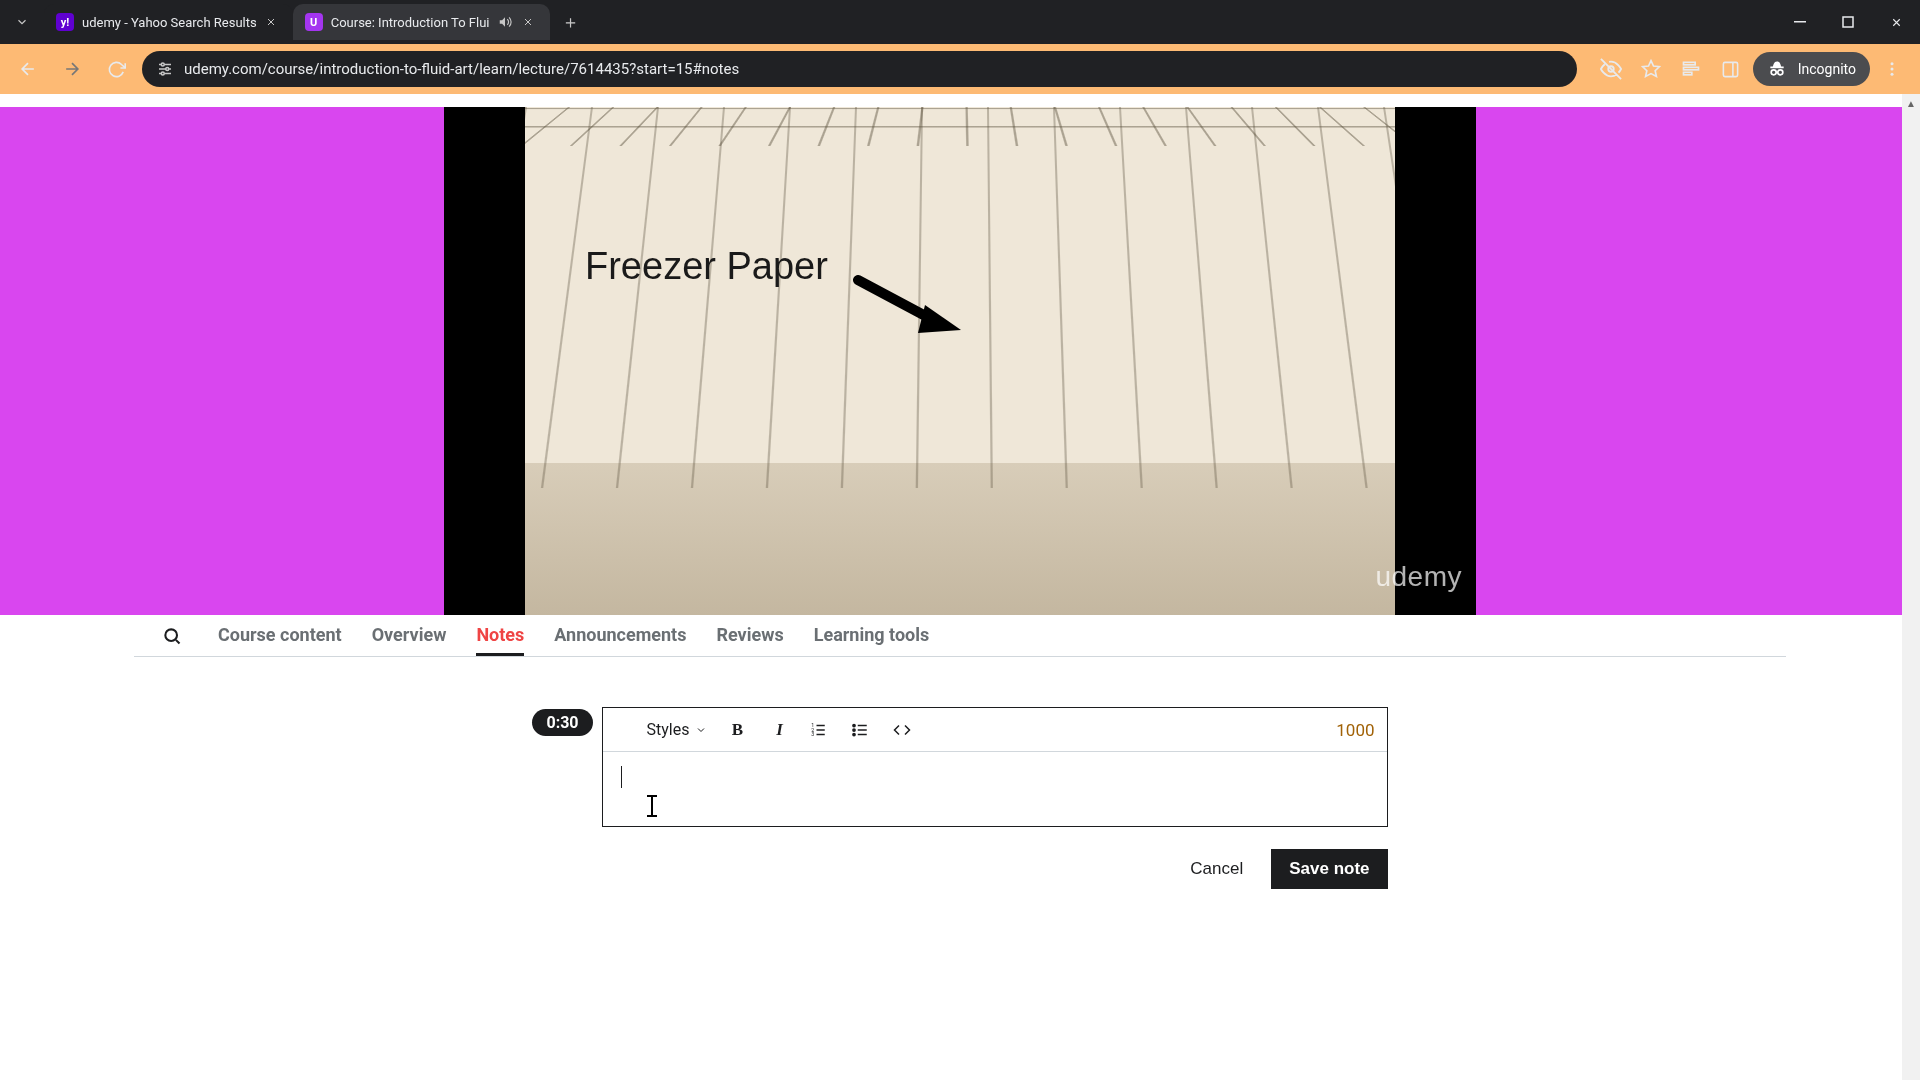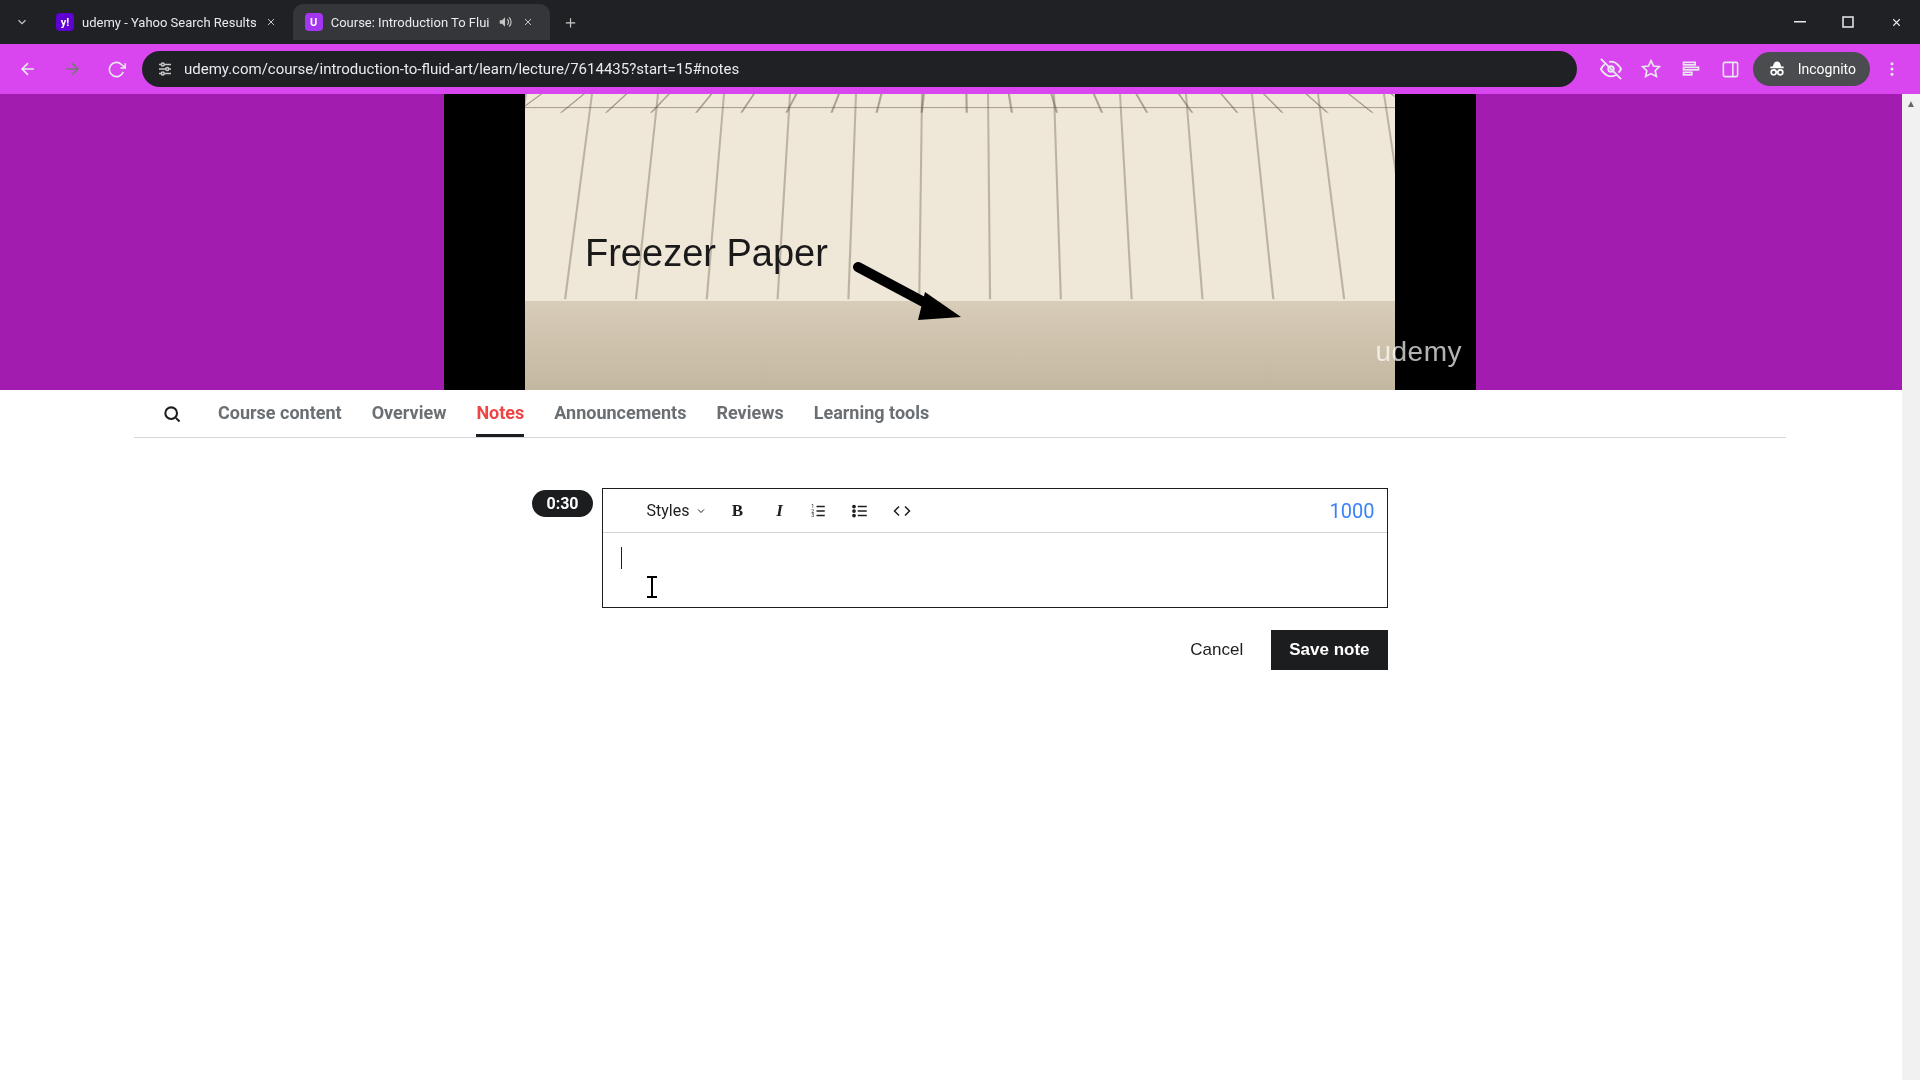--- a/index.html
+++ b/index.html
@@ -61,21 +61,21 @@
   }
   .window-controls .ctrl {
     width: 48px; height: 44px; display: flex; align-items: center; justify-content: center;
     color: #e8eaed;
   }
 
   
   .toolbar {
     display: flex; align-items: center; gap: 8px;
     height: 50px; padding: 0 10px;
-    background: #d946ef;
+    background: #fdba74;
   }
   .nav-btn {
     width: 36px; height: 36px; border-radius: 50%;
     display: flex; align-items: center; justify-content: center;
     color: #e8eaed;
   }
   .nav-btn.disabled { color: #777; }
   .omnibox {
     flex: 1;
     height: 36px;
@@ -106,23 +106,23 @@
     position: absolute; right: 0; top: 0; width: 18px; height: 100%;
     background: #f1f1f1;
   }
   .scrollbar-arrow {
     height: 18px; display: flex; align-items: center; justify-content: center;
     color: #666; font-size: 10px;
   }
 
   
   .video-region {
-    height: 296px;
-    background: #a21caf;
-    display: flex; justify-content: center;
+    height: 508px;
+    background: #d946ef;
+    display: flex; justify-content: center; margin-top: 13px;
   }
   .video-wrap {
     width: 1032px; height: 100%;
     background: #000; position: relative;
     display: flex; justify-content: center;
   }
   .video-frame {
     width: 870px; height: 100%;
     background: linear-gradient(#efe7d8 0%, #efe7d8 70%, #d8cdb9 70%, #c4b7a0 100%);
     position: relative;
@@ -157,21 +157,21 @@
   .watermark {
     position: absolute; right: 14px; bottom: 22px;
     color: rgba(255,255,255,.7); font-size: 28px; font-family: Arial, sans-serif;
     letter-spacing: .5px;
   }
 
   
   .course-tabs {
     display: flex; align-items: center; gap: 30px;
     padding: 0 28px;
-    height: 48px;
+    height: 42px;
     border-bottom: 1px solid #d1d7dc;
     margin: 0 134px;
   }
   .course-tabs .search-ic { color: #1c1d1f; margin-right: 6px; }
   .course-tab {
     font-size: 18px; font-weight: 700; color: #6a6f73;
     height: 100%; display: flex; align-items: center;
     border-bottom: 3px solid transparent;
   }
   .course-tab.active { color: #ef4444; border-bottom-color: #1c1d1f; }
@@ -195,21 +195,21 @@
   .editor-toolbar {
     display: flex; align-items: center;
     height: 44px;
     border-bottom: 1px solid #d1d7dc;
     padding: 0 12px; gap: 18px;
   }
   .styles-dd { display: flex; align-items: center; gap: 6px; font-size: 16px; color: #1c1d1f; margin-left: 32px; }
   .fmt-btn { width: 24px; text-align: center; color: #1c1d1f; font-size: 17px; }
   .fmt-bold { font-weight: 800; font-family: Georgia, serif; }
   .fmt-italic { font-style: italic; font-weight: 700; font-family: Georgia, serif; }
-  .char-count { margin-left: auto; color: #3b82f6; font-size: 20px; }
+  .char-count { margin-left: auto; color: #a16207; font-size: 17px; }
   .editor-body {
     min-height: 74px;
     padding: 12px 16px;
     position: relative;
   }
   .text-cursor {
     width: 1px; height: 22px; background: #1c1d1f;
     position: absolute; left: 18px; top: 14px;
   }
   .ibeam-cursor {

